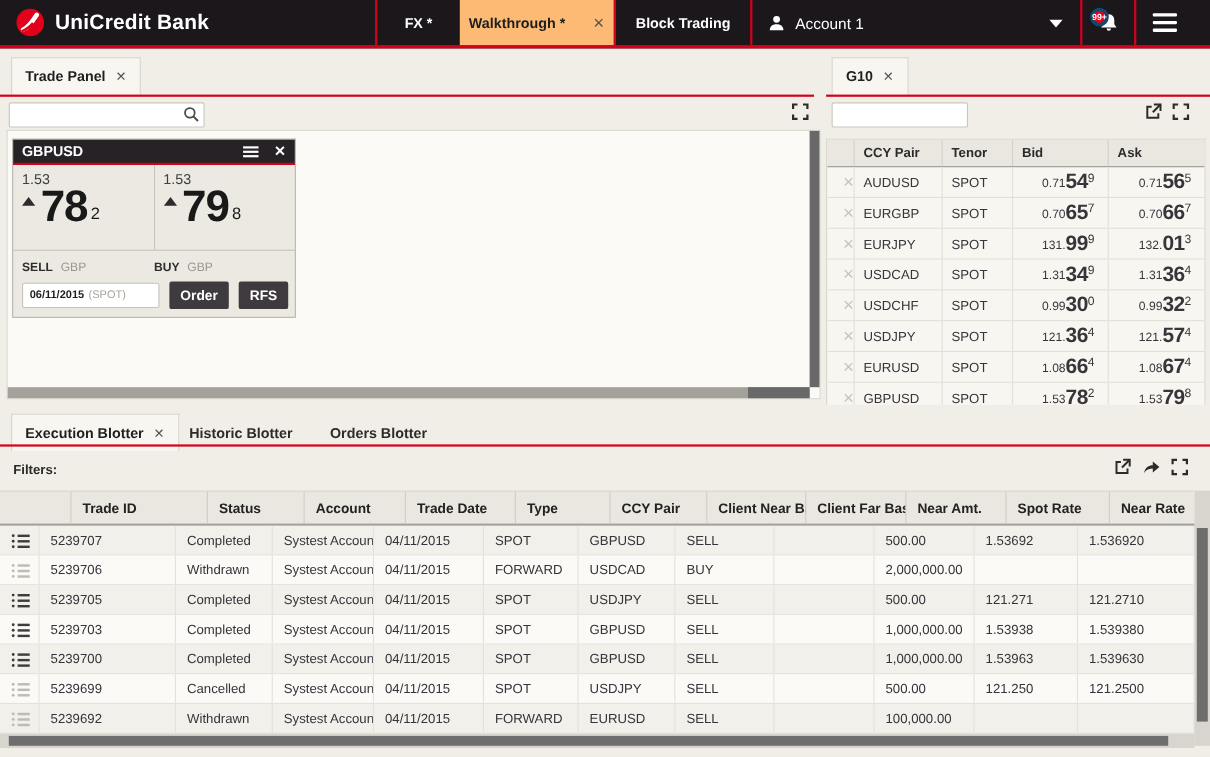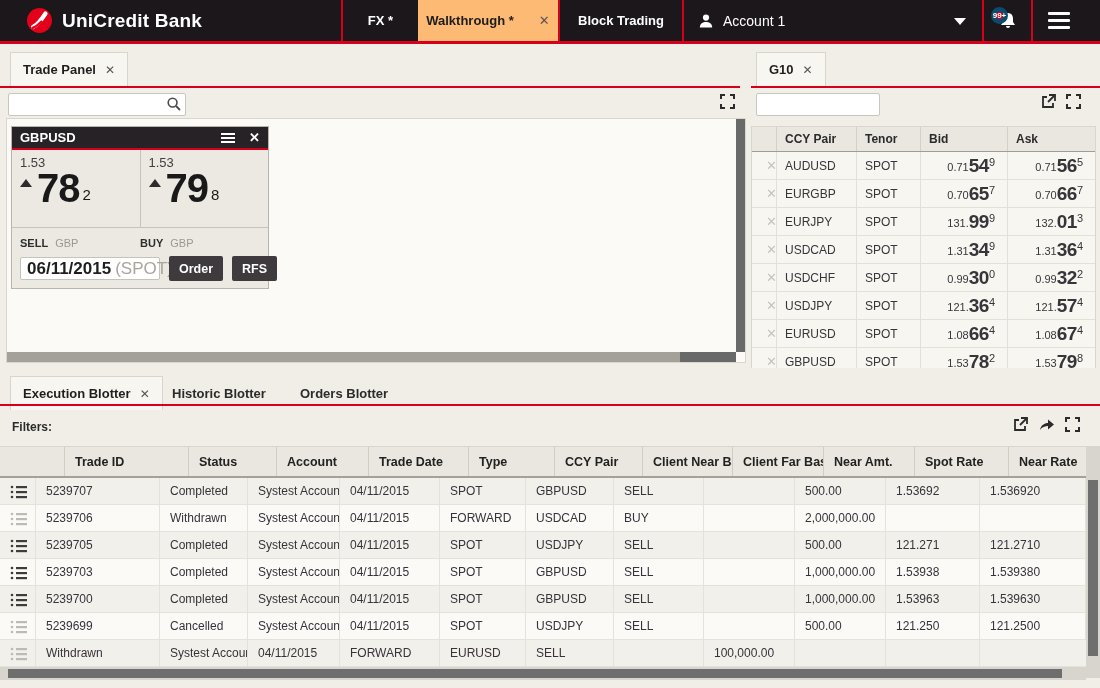--- a/index.html
+++ b/index.html
@@ -4,34 +4,34 @@
 <style>
   * { margin:0; padding:0; box-sizing:border-box; }
   body { font-family:"Liberation Sans", sans-serif; background:#e8e6de; }
   #app { position:relative; width:1100px; height:688px; background:#f0eee6; overflow:hidden;
          font-family:"Liberation Sans", sans-serif; }
 
   
   .header { position:absolute; top:0; left:0; width:1100px; height:44px; background:#1b171b;
             border-bottom:3px solid #d6001c; display:flex; align-items:stretch; }
   .hseg { display:flex; align-items:center; }
-  .brand-seg { width:341px; padding-left:26px; }
+  .brand-seg { width:341px; padding-left:14px; }
   .logo { width:27px; height:27px; position:relative; margin-right:9px; flex:0 0 auto; }
   .brand-name { color:#fff; font-size:19px; font-weight:bold; letter-spacing:.2px; }
   .htab { justify-content:center; color:#fff; font-weight:bold; font-size:13px; border-left:2px solid #d6001c; cursor:pointer; }
   .htab-fx { width:77px; }
   .htab-walk { width:140px; background:#fdba74; color:#1d1d1d; border-left:none; gap:25px; }
   .htab-walk .tabx { color:#555; font-weight:normal; }
   .htab-block { width:124px; }
   .acct-seg { width:300px; border-left:2px solid #d6001c; padding:0 14px; color:#fff; font-size:14px; gap:9px; position:relative; }
   .acct-caret { position:absolute; right:16px; top:18px; width:0; height:0;
                 border-left:6px solid transparent; border-right:6px solid transparent; border-top:7px solid #fff; }
   .bell-seg { width:49px; border-left:2px solid #d6001c; justify-content:center; position:relative; }
   .badge { position:absolute; left:7px; top:7px; background:#e2001a; color:#fff; font-size:8px; font-weight:bold;
-           border:5px solid #0c4a6e; border-radius:50%; width:17px; height:17px; display:flex; align-items:center; justify-content:center; z-index:2;}
+           border:3px solid #0c4a6e; border-radius:50%; width:17px; height:17px; display:flex; align-items:center; justify-content:center; z-index:2;}
   .burger-seg { width:54px; border-left:2px solid #d6001c; justify-content:center; flex-direction:column; gap:4px; }
   .burger-seg i { display:block; width:22px; height:3px; background:#fff; border-radius:1px; }
 
   
   .tabstrip { position:absolute; height:42px; }
   .ptab { position:absolute; bottom:0; height:34px; background:#f7f6f1; border:1px solid #d8d6cc; border-bottom:none;
           display:flex; align-items:center; gap:9px; padding:0 12px; font-size:13px; font-weight:bold; color:#1f1f1f; cursor:pointer;}
   .ptab .tabx { font-weight:normal; color:#555; font-size:12px; }
   .redline { position:absolute; height:2px; background:#d6001c; }
   .flat-tab { position:absolute; bottom:9px; font-size:13px; font-weight:bold; color:#2b2b2b; cursor:pointer; }
@@ -70,21 +70,21 @@
   .amt-row { display:flex; padding:6px 6px 0 8px; align-items:center; }
   .amt-field { width:196px; height:25px; background:#fff; border:1px solid #c6c4ba; border-radius:2px;
                font-size:13px; font-weight:bold; color:#1e1e1e; display:flex; align-items:center; padding:0 6px; }
   .caret-bar { display:inline-block; width:1px; height:14px; background:#222; margin-left:1px; }
   .ccy-select { margin-left:6px; width:44px; height:25px; background:#fff; border:1px solid #c6c4ba; border-radius:2px;
                 display:flex; align-items:center; justify-content:space-between; padding:0 4px 0 6px; cursor:pointer; }
   .ccy-select b { font-size:12px; color:#1e1e1e; }
   .updown { display:flex; flex-direction:column; line-height:.55; font-size:7px; color:#3a3a3a; }
   .date-row { display:flex; padding:7px 6px 7px 8px; align-items:center; }
   .date-field { width:140px; height:23px; background:#fff; border:1px solid #c6c4ba; border-radius:2px;
-                display:flex; align-items:center; padding:0 6px; font-size:17px; }
+                display:flex; align-items:center; padding:0 6px; font-size:10px; }
   .date-field b { color:#1e1e1e; }
   .date-suffix { color:#a8a69c; margin-left:4px; }
   .btn-dark { height:25px; background:#3e3a3e; color:#fff; font-weight:bold; font-size:12.5px; border:none; border-radius:2px;
               padding:0 10px; margin-left:9px; cursor:pointer; font-family:"Liberation Sans", sans-serif; }
 
   
   .g10-table { position:absolute; left:751px; top:126px; width:345px; height:242px; overflow:hidden;
                background:#f7f6f1; border:1px solid #d9d7cd; border-bottom:none; }
   .g10-head { display:grid; grid-template-columns:25px 80px 64px 87px 87px; height:25px; background:#e9e7df;
               border-bottom:1px solid #9f9d95; }
@@ -618,20 +618,21 @@
           <div class="licon">
             <svg width="18" height="15" viewBox="0 0 18 15">
               <circle cx="2" cy="3" r="1.3" fill="#bdbbb3"></circle>
               <rect x="6" y="2" width="11" height="2.2" fill="#bdbbb3"></rect>
               <circle cx="2" cy="8" r="1.3" fill="#bdbbb3"></circle>
               <rect x="6" y="7" width="11" height="2.2" fill="#bdbbb3"></rect>
               <circle cx="2" cy="13" r="1.3" fill="#bdbbb3"></circle>
               <rect x="6" y="12" width="11" height="2.2" fill="#bdbbb3"></rect>
             </svg>
           </div>
+          <div>5239692</div>
           <div>Withdrawn</div>
           <div>Systest Account</div>
           <div>04/11/2015</div>
           <div>FORWARD</div>
           <div>EURUSD</div>
           <div>SELL</div>
           <div></div>
           <div>100,000.00</div>
           <div></div>
           <div></div>

